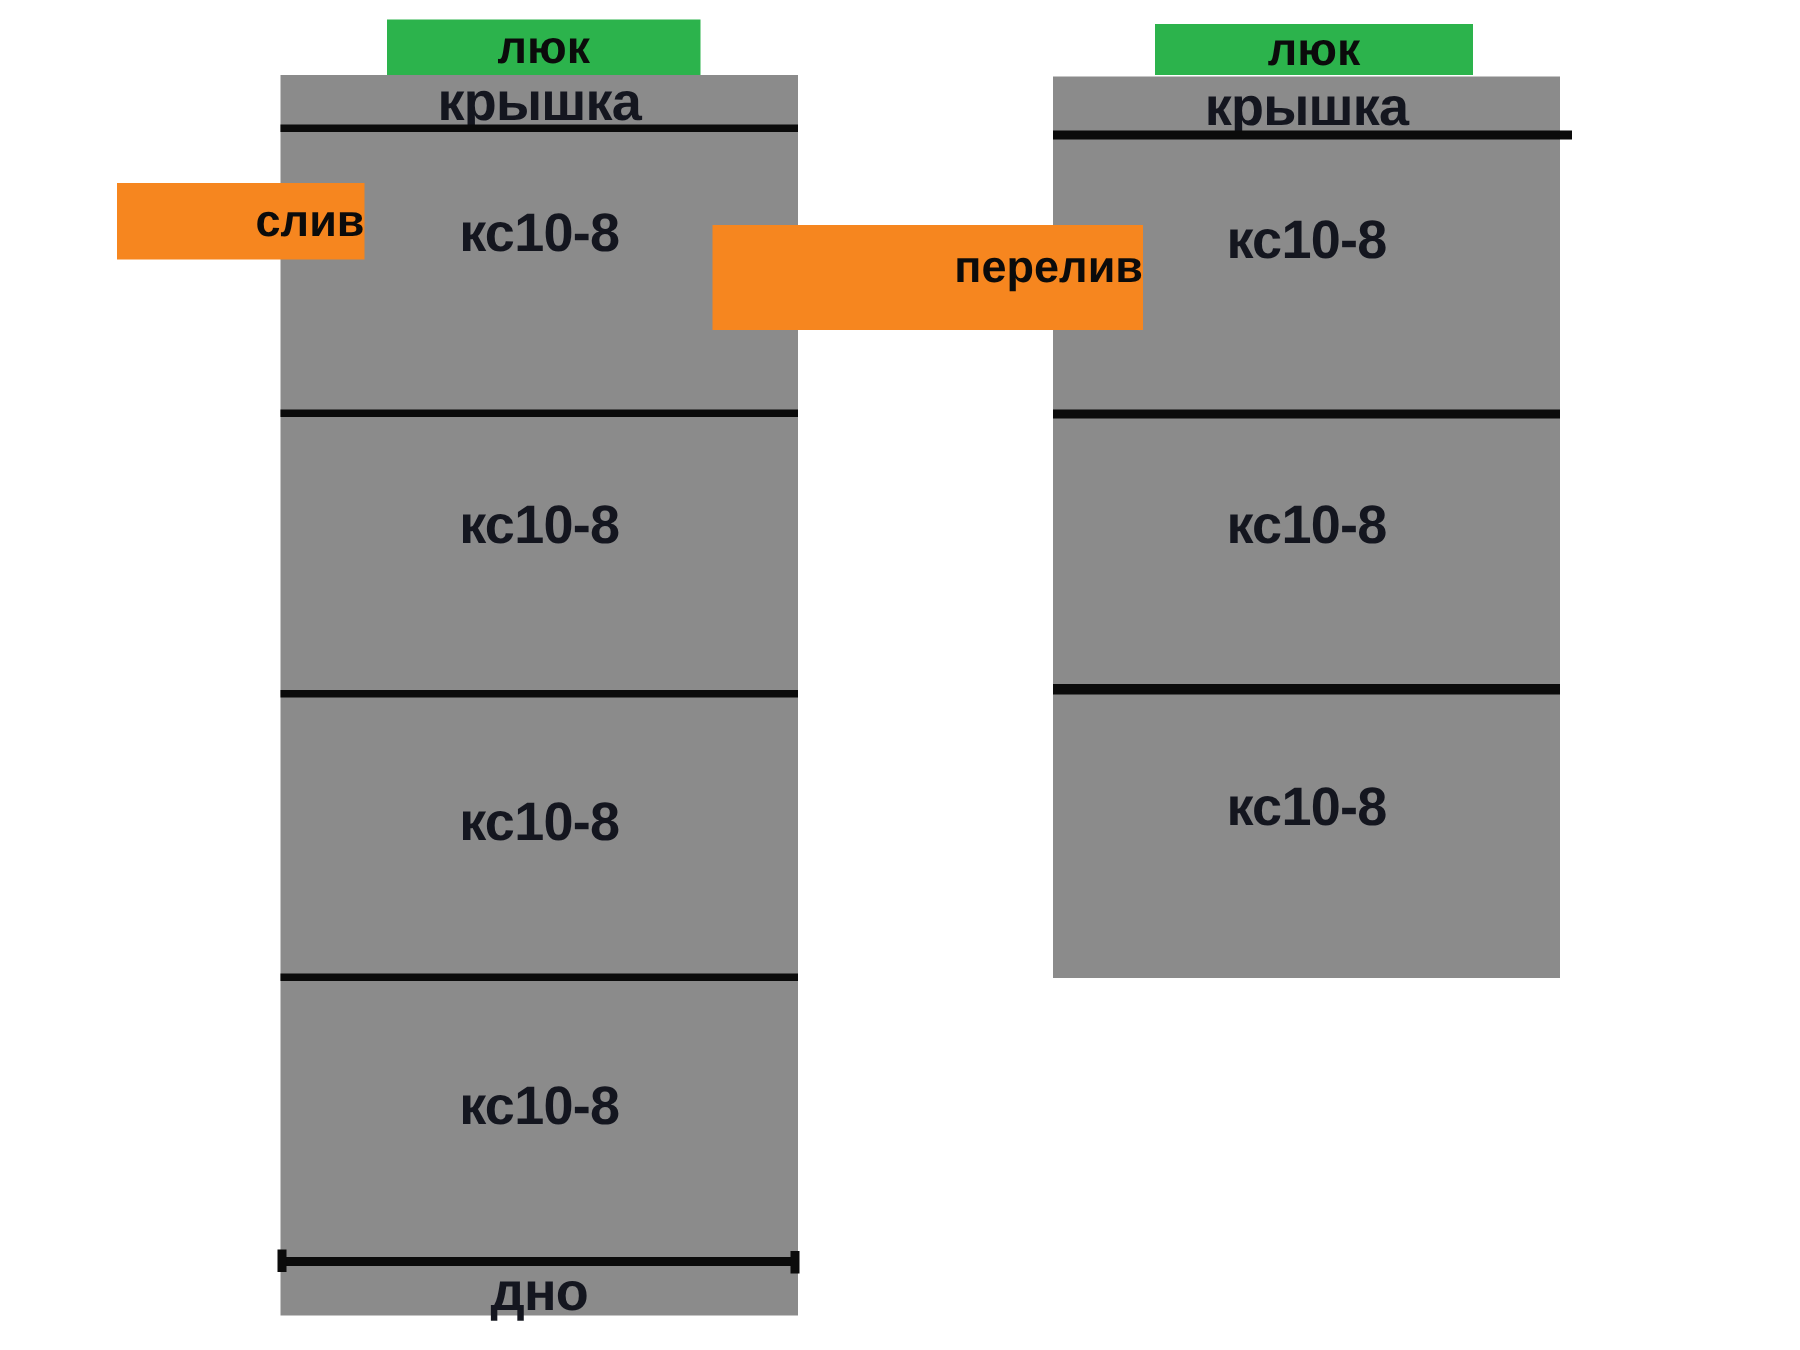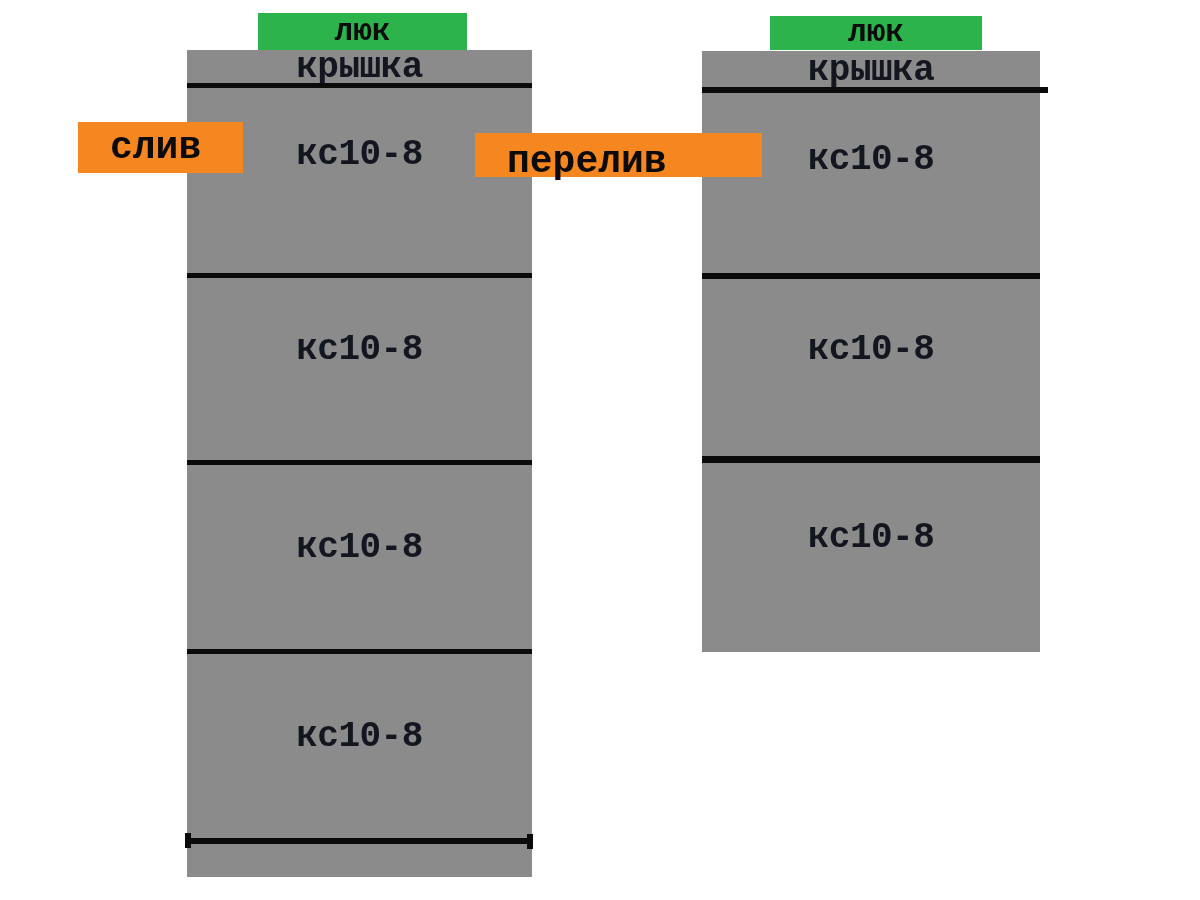--- a/index.html
+++ b/index.html
@@ -11,21 +11,21 @@
     --text_dark: #14161f;
   }
   * { box-sizing: border-box; margin: 0; padding: 0; }
   html, body { background: var(--page_bg); }
   .canvas {
     position: relative;
     width: 1200px;
     height: 900px;
     background: var(--page_bg);
     overflow: hidden;
-    font-family: Liberation Mono, monospace;
+    font-family: Liberation Sans, sans-serif;
     font-weight: bold;
   }
   .hatch {
     position: absolute;
     background: var(--hatch_green);
     color: var(--line_black);
     text-align: center;
     font-size: 31px;
     z-index: 1;
   }
@@ -53,22 +53,22 @@
   .endcap {
     position: absolute;
     width: 6px;
     height: 15px;
     background: var(--line_black);
   }
   .pipe {
     position: absolute;
     background: var(--pipe_orange);
     color: var(--line_black);
-    text-align: left;
-    font-size: 38px;
+    text-align: right;
+    font-size: 30px;
     z-index: 3;
     padding-left: 32px;
   }
 </style>
 </head>
 <body>
 
 <div class="canvas">
 
   <div class="hatch" style="left:258px; top:13px; width:209px; height:37px; line-height:37px;">люк</div>
@@ -90,20 +90,21 @@
     <div class="glabel" style="top:479px; height:38px; line-height:38px;">кс10-8</div>
 
     <div class="hline" style="top:599px; height:5px;"></div>
 
     <div class="glabel" style="top:668px; height:38px; line-height:38px;">кс10-8</div>
 
     <div class="hline" style="top:788px; height:6px;"></div>
     <div class="endcap" style="left:-2px; top:783px;"></div>
     <div class="endcap" style="right:-1px; top:784px;"></div>
 
+    <div class="glabel" style="top:794px; height:33px; line-height:33px;">дно</div>
   </div>
 
   <div class="hatch" style="left:770px; top:16px; width:212px; height:34px; line-height:34px;">люк</div>
 
   <div class="body" style="left:702px; top:51px; width:338px; height:601px;">
 
     <div class="glabel" style="top:3px; height:33px; line-height:33px;">крышка</div>
 
     <div class="hline" style="top:36px; height:6px; width:calc(100% + 8px);"></div>
 
@@ -113,15 +114,15 @@
 
     <div class="glabel" style="top:280px; height:38px; line-height:38px;">кс10-8</div>
 
     <div class="hline" style="top:405px; height:7px;"></div>
 
     <div class="glabel" style="top:468px; height:38px; line-height:38px;">кс10-8</div>
   </div>
 
   <div class="pipe" style="left:78px; top:122px; width:165px; height:51px; line-height:51px;">слив</div>
 
-  <div class="pipe" style="left:475px; top:133px; width:287px; height:44px; line-height:57px;">перелив</div>
+  <div class="pipe" style="left:475px; top:150px; width:287px; height:70px; line-height:57px;">перелив</div>
 
 </div>
 
 </body></html>

